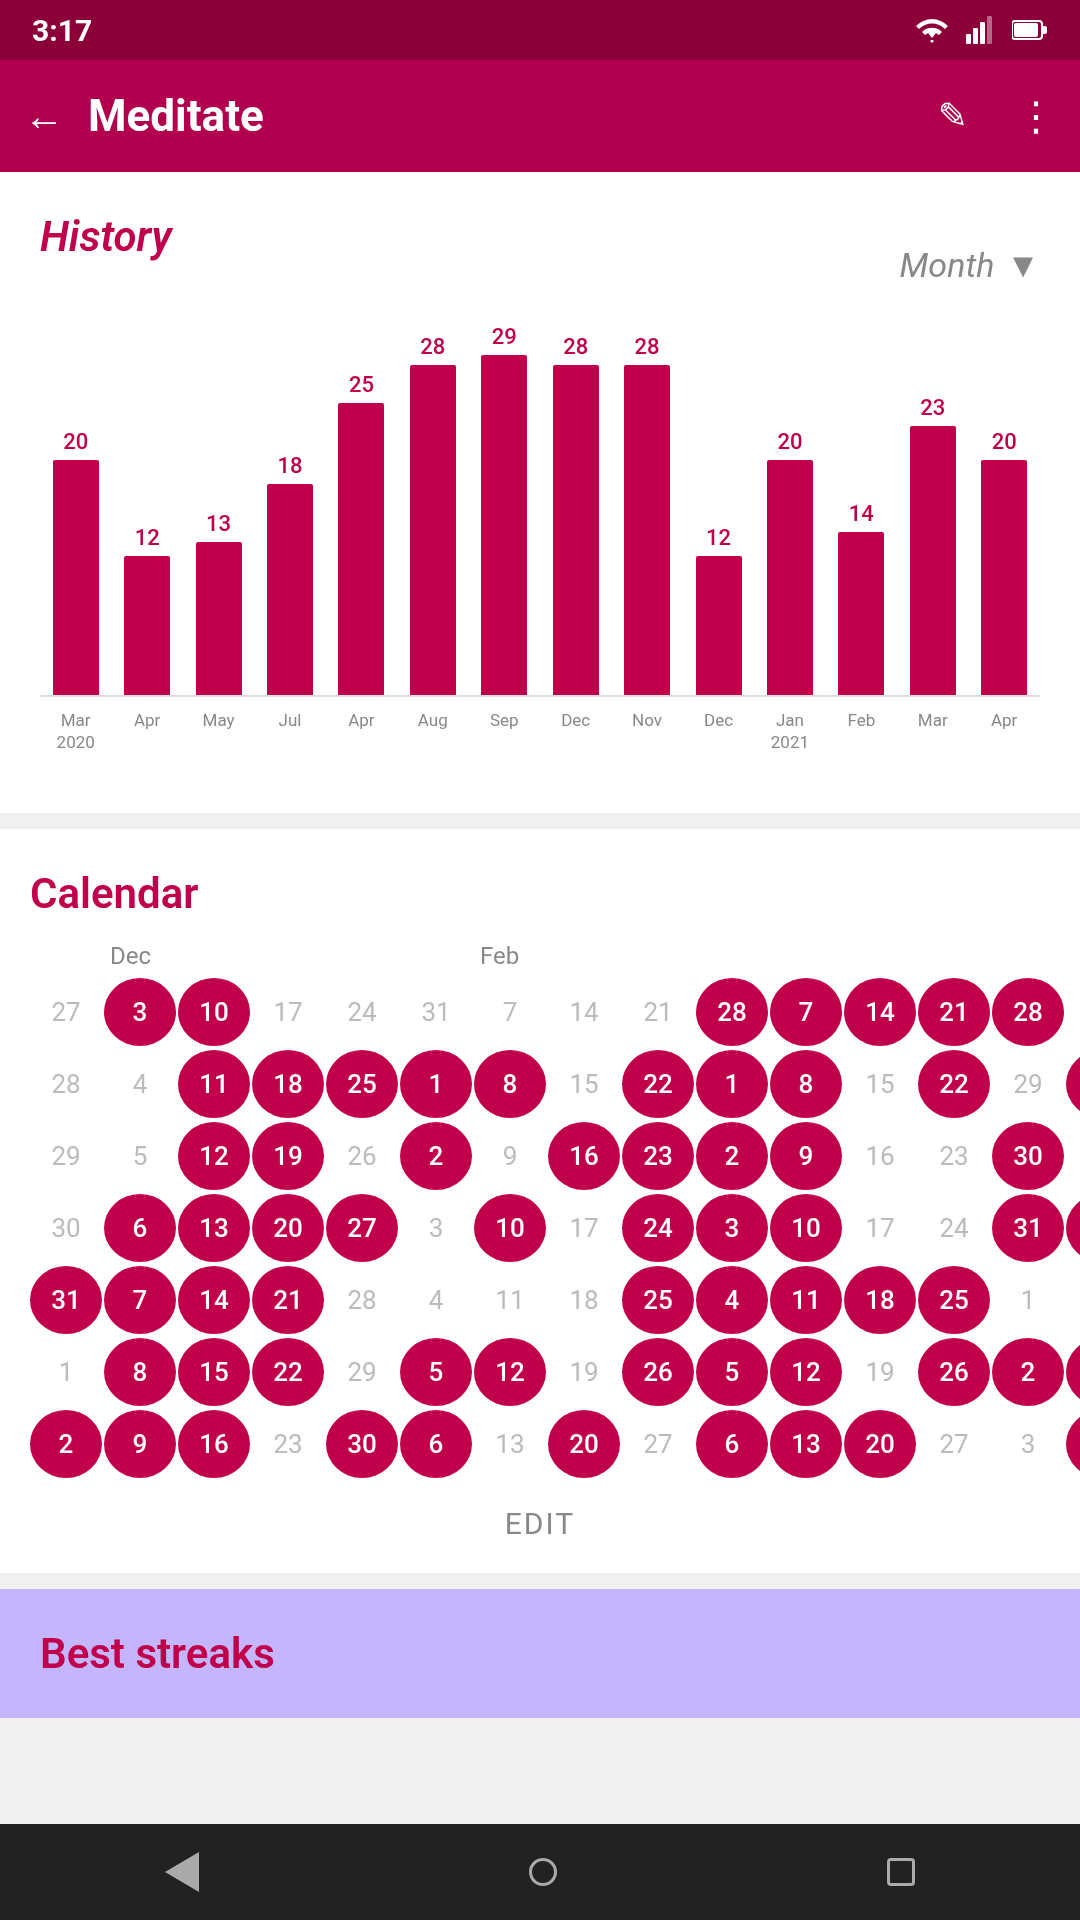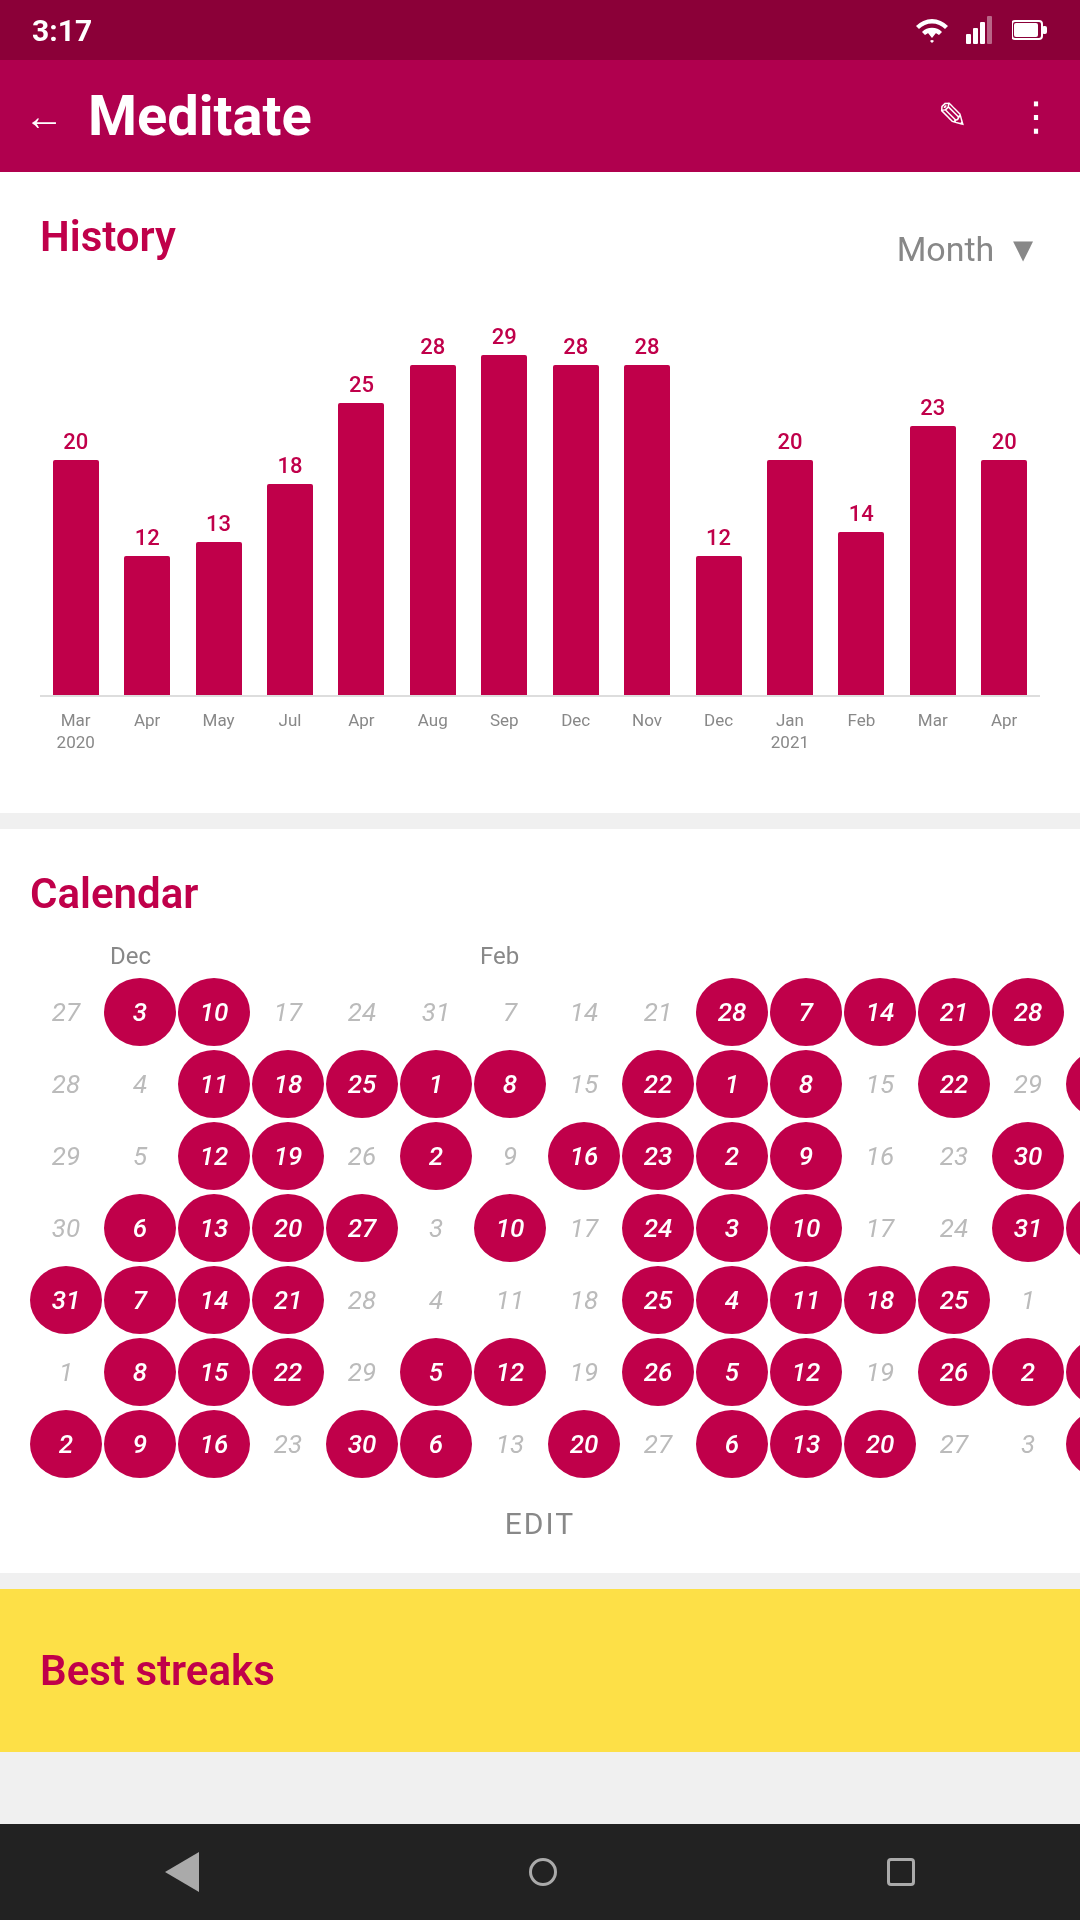--- a/index.html
+++ b/index.html
@@ -41,21 +41,21 @@
       padding: 0 24px;
       gap: 24px;
     }
     .top-bar .back-btn {
       font-size: 40px;
       color: white;
       cursor: pointer;
     }
     .top-bar .title {
       flex: 1;
-      font-size: 56px;
+      font-size: 44px;
       font-weight: bold;
       color: white;
     }
     .top-bar .edit-icon {
       font-size: 36px;
       color: white;
       margin-right: 24px;
     }
     .top-bar .more-icon {
       font-size: 40px;
@@ -77,23 +77,24 @@
     
     .section-title {
       font-size: 42px;
       font-weight: 600;
       color: #c0004a;
       margin-bottom: 24px;
     }
 
     .history-header {
       display: flex;
-      align-items: center;
+      align-items: flex-end;
       justify-content: space-between;
       margin-bottom: 32px;
+      font-style: italic;
     }
 
     .month-dropdown {
       display: flex;
       align-items: center;
       gap: 12px;
       color: #888;
       font-size: 34px;
     }
 
@@ -183,35 +184,34 @@
     }
 
     .cal-day-cell.dim {
       color: #bbb;
     }
 
     .cal-row {
       display: flex;
       align-items: center;
       margin-bottom: 4px;
-      font-style: italic;
     }
 
     .edit-btn {
       text-align: center;
       color: #888;
       font-size: 30px;
       letter-spacing: 2px;
       padding: 24px 0 8px;
     }
 
     
     .best-streaks-card {
-      background: #fde047;
-      padding: 57px 40px;
+      background: #c4b5fd;
+      padding: 40px 40px;
     }
 
     
     .bottom-nav {
       background: #222;
       height: 96px;
       display: flex;
       align-items: center;
       justify-content: space-around;
       position: fixed;

